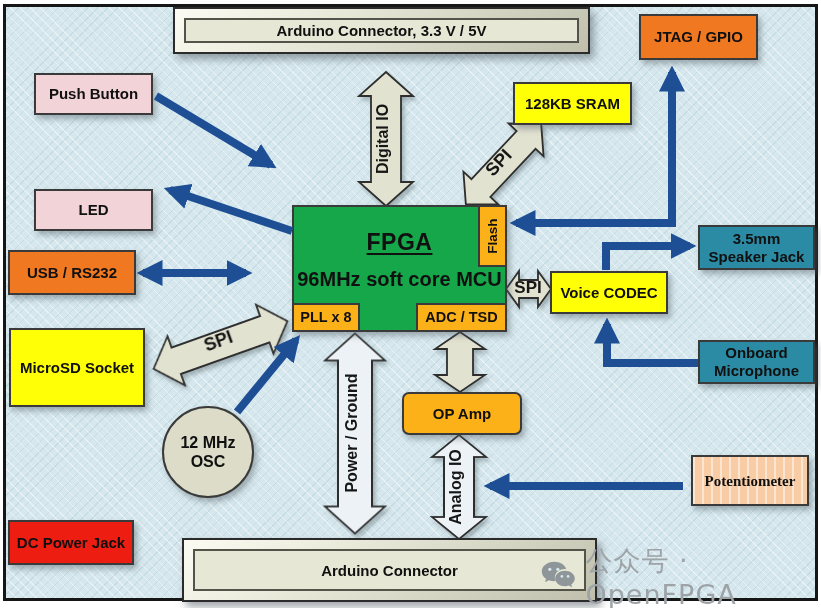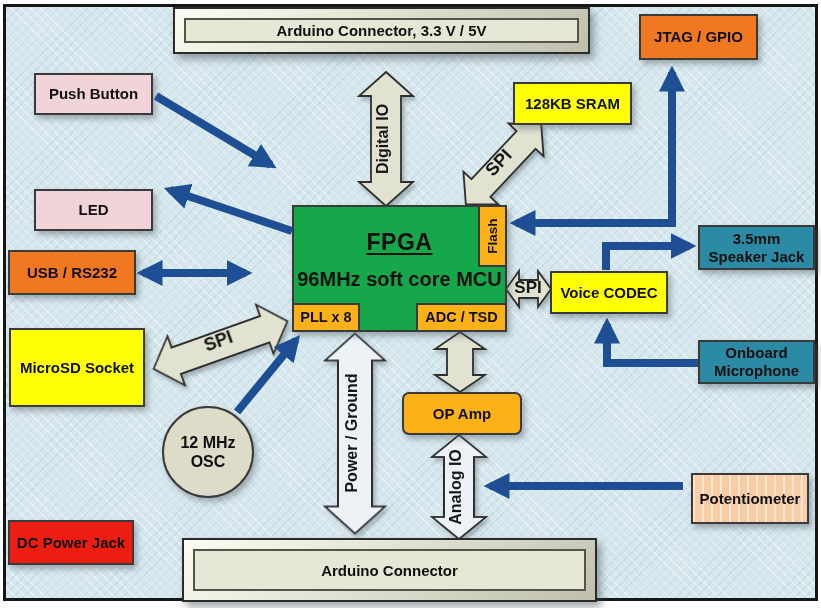--- a/index.html
+++ b/index.html
@@ -146,21 +146,21 @@
   <div class="box yellow" style="left:9px;top:328px;width:136px;height:79px;">MicroSD Socket</div>
 
   <div class="box osc" style="left:162px;top:406px;width:92px;height:92px;">
     <div>
       <div>12 MHz</div>
       <div>OSC</div>
     </div>
   </div>
 
   <div class="box amber" style="left:402px;top:392px;width:120px;height:43px;">OP Amp</div>
-  <div class="box peach" style="left:691px;top:473px;width:118px;height:51px;">Potentiometer</div>
+  <div class="box peach" style="left:691px;top:455px;width:118px;height:51px;font-family:Liberation Serif, serif;">Potentiometer</div>
   <div class="box red" style="left:8px;top:520px;width:126px;height:45px;">DC Power Jack</div>
 
   <div class="conn3d" style="left:182px;top:538px;width:415px;height:64px;">
     <div class="face">Arduino Connector</div>
   </div>
 
   <svg class="layer over" viewBox="0 0 821 608">
     <defs>
       <marker id="ah" viewBox="0 0 10 10" refX="7.5" refY="5" markerWidth="26" markerHeight="26" markerUnits="userSpaceOnUse" orient="auto-start-reverse">
         <path d="M0,0 L10,5 L0,10 Z" fill="#1e4f94"></path>
@@ -171,14 +171,29 @@
       <path d="M292,231 L170,190" marker-end="url(#ah)"></path>
       <path d="M143,273 L246,273" marker-start="url(#ah)" marker-end="url(#ah)"></path>
       <path d="M237,412 L296,340" marker-end="url(#ah)"></path>
       <path d="M516,223 L672,223 L672,72" marker-start="url(#ah)" marker-end="url(#ah)"></path>
       <path d="M606,270 L606,246 L690,246" marker-end="url(#ah)"></path>
       <path d="M698,363 L607,363 L607,324" marker-end="url(#ah)"></path>
       <path d="M683,486 L490,486" marker-end="url(#ah)"></path>
     </g>
   </svg>
 
+  <div class="watermark">
+    <svg width="42" height="36" viewBox="0 0 42 36">
+      <g fill="#8f969a">
+        <path d="M16 2 C8 2 2 7 2 13 C2 16.4 3.9 19.3 6.8 21.2 L5.6 25 L10 22.8 C11.8 23.4 13.8 23.8 16 23.8 C16.5 23.8 17 23.8 17.5 23.7 C16.9 22.5 16.6 21.2 16.6 19.8 C16.6 14.4 21.6 10.2 27.6 10.2 C28.2 10.2 28.8 10.2 29.4 10.3 C28.1 5.5 22.6 2 16 2 Z"></path>
+        <path d="M28 12 C21.9 12 17 15.9 17 20.7 C17 25.5 21.9 29.4 28 29.4 C29.5 29.4 31 29.1 32.3 28.7 L36 30.6 L35 27.4 C37.5 25.8 39 23.4 39 20.7 C39 15.9 34.1 12 28 12 Z"></path>
+      </g>
+      <g fill="#d6e8ee">
+        <circle cx="11" cy="10.5" r="1.8"></circle>
+          <circle cx="20" cy="10.5" r="1.8"></circle>
+        <circle cx="24.5" cy="18.5" r="1.5"></circle>
+          <circle cx="31.5" cy="18.5" r="1.5"></circle>
+      </g>
+    </svg>
+    <span class="wm-text">公众号 · OpenFPGA</span>
+  </div>
 
 </div>
 
 </body></html>

